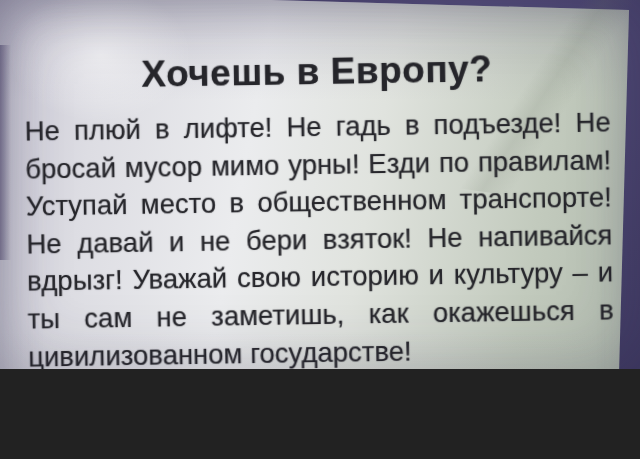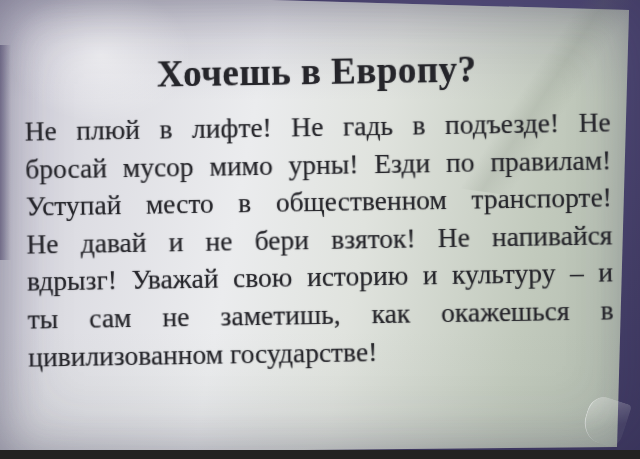--- a/index.html
+++ b/index.html
@@ -5,24 +5,24 @@
   :root{
     --wall:#46406a;
     --paper-left:#cbc9d6;
     --paper-center:#ebecee;
     --paper-right:#aeb8ab;
     --ink:#26262b;
   }
   html,body{margin:0;padding:0;background:#222;}
   .photo{
     position:relative;
-    width:640px;height:450px;
+    width:640px;height:369px;
     overflow:hidden;
     background:radial-gradient(circle at 75% 8%, #544d7c 0%, var(--wall) 45%, #37325a 100%);
-    font-family:Liberation Serif, serif;
+    font-family:Liberation Sans, sans-serif;
   }
   .sheet{
     position:absolute;
     left:0;top:0;width:640px;height:459px;
     clip-path:polygon(-14px -8px, 629px 10px, 617px 447px, -8px 453px);
     background:
       linear-gradient(to bottom, rgba(130,125,150,0.20) 0%, rgba(255,255,255,0) 22%, rgba(255,255,255,0) 72%, rgba(150,160,150,0.12) 100%),
       linear-gradient(100deg, var(--paper-left) 0%, #dddde3 16%, var(--paper-center) 38%, #e0e3de 56%, #c2cabd 80%, var(--paper-right) 100%);
     box-shadow:inset 0 0 42px rgba(80,75,105,0.30);
   }

